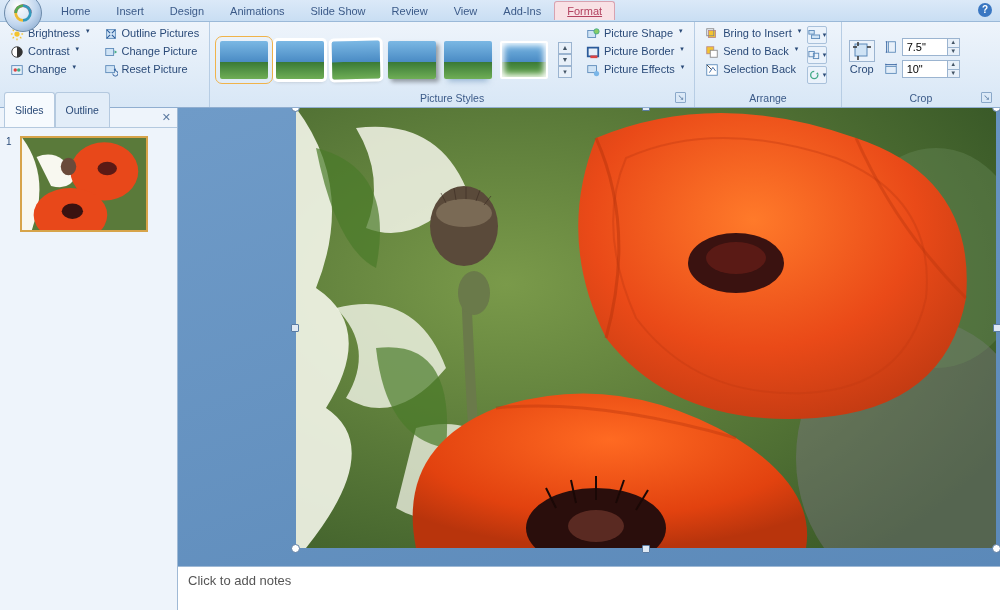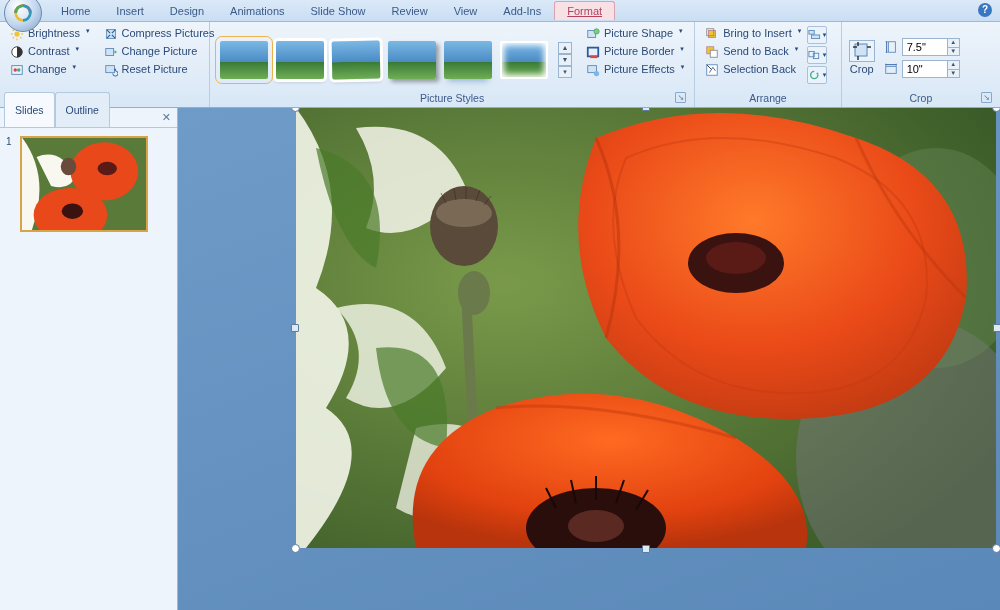--- a/index.html
+++ b/index.html
@@ -143,21 +143,21 @@
         </div>
       </div>
       <div class="btn-col" style="margin-left:6px">
         <div class="rbtn">
           <span class="ico">
               <svg viewBox="0 0 16 16">
                 <rect x="3" y="3" width="10" height="10" fill="#cfe3f5" stroke="#5a88b8"></rect>
                 <path d="M3 3l4 4M13 3l-4 4M3 13l4-4M13 13l-4-4" stroke="#2a5a9a" stroke-width="1.2"></path>
               </svg>
             </span>
-          <span>Compress Pictures</span>
+          <span>Outline Pictures</span>
         </div>
         <div class="rbtn">
           <span class="ico">
               <svg viewBox="0 0 16 16">
                 <rect x="2" y="4" width="9" height="8" fill="#cfe3f5" stroke="#5a88b8"></rect>
                 <path d="M12 6l3 2-3 2z" fill="#4a8"></path>
               </svg>
             </span>
           <span>Change Picture</span>
         </div>
@@ -435,14 +435,15 @@
         <div class="sel-handle" style="left:-5px;top:-5px"></div>
         <div class="sel-handle sq" style="left:calc(50% - 4px);top:-5px"></div>
         <div class="sel-handle" style="right:-5px;top:-5px"></div>
         <div class="sel-handle sq" style="left:-5px;top:calc(50% - 4px)"></div>
         <div class="sel-handle sq" style="right:-5px;top:calc(50% - 4px)"></div>
         <div class="sel-handle" style="left:-5px;bottom:-5px"></div>
         <div class="sel-handle sq" style="left:calc(50% - 4px);bottom:-5px"></div>
         <div class="sel-handle" style="right:-5px;bottom:-5px"></div>
       </div>
     </div>
+    <div class="notes">Click to add notes</div>
   </div>
 </div>
 
 </body></html>

